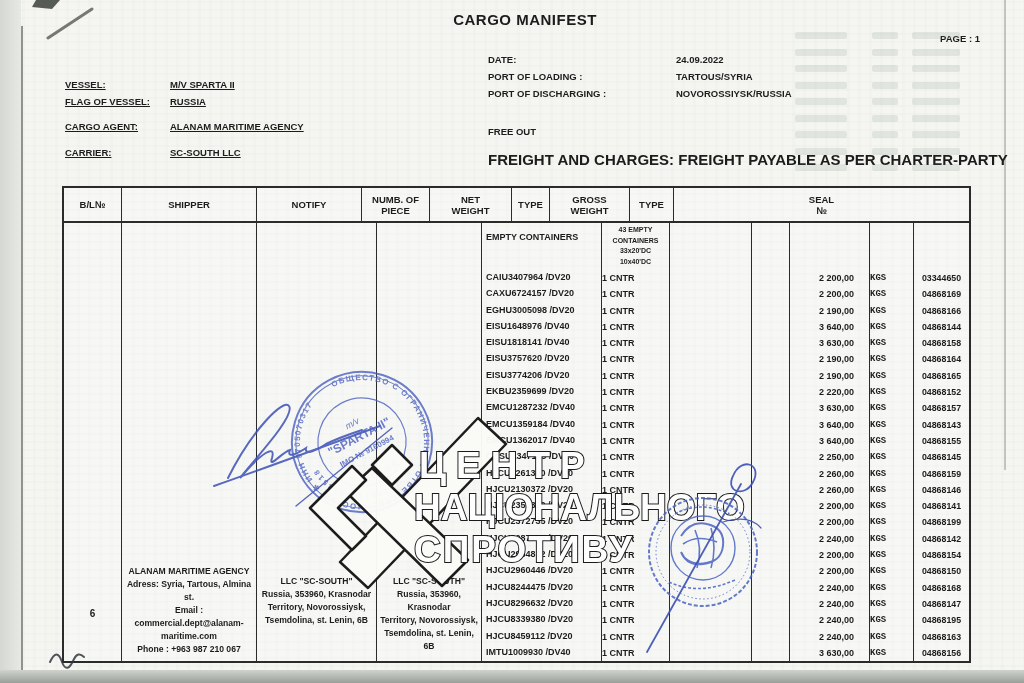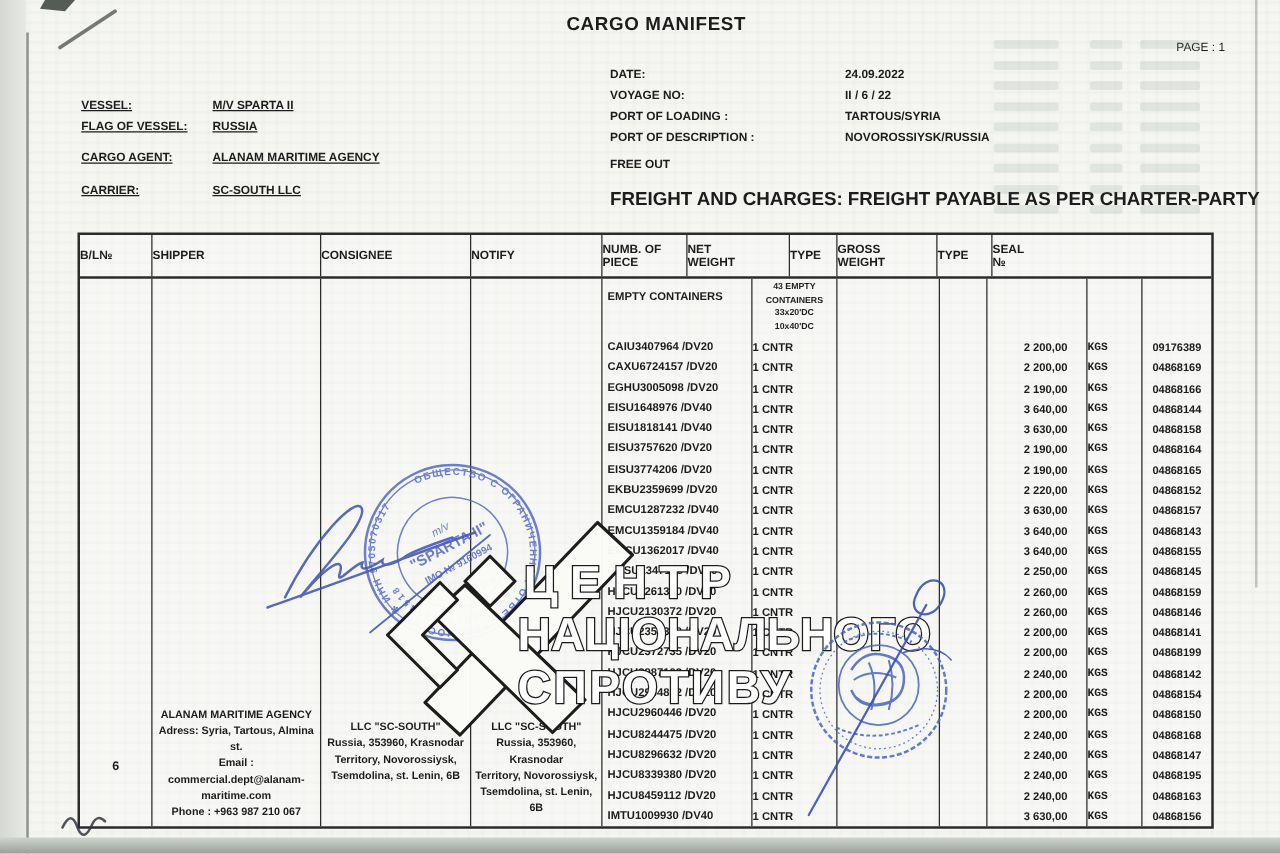--- a/index.html
+++ b/index.html
@@ -9,36 +9,36 @@
           repeating-linear-gradient(0deg, rgba(165,175,165,.05) 0 2px, transparent 2px 8px),
           repeating-linear-gradient(90deg, rgba(165,175,165,.045) 0 3px, transparent 3px 11px);}
   .abs{position:absolute;}
   
   .edge-left{left:0;top:0;width:21px;height:683px;background:linear-gradient(90deg,#d4d7d2,#e7e9e4);}
   .edge-line-left{left:21px;top:26px;width:2px;height:657px;background:#6d716c;opacity:.75;}
   .edge-bottom{left:0;top:670px;width:1024px;height:13px;background:linear-gradient(180deg,#cfd3cd,#9aa099);}
   .edge-line-right{left:1004px;top:0;width:2px;height:470px;background:#8d928c;opacity:.5;}
   
   .title{left:400px;top:11px;width:250px;text-align:center;font-size:15px;font-weight:bold;letter-spacing:.5px;}
-  .page-num{left:900px;top:33px;width:80px;font-size:9.5px;font-weight:normal;text-align:right;}
+  .page-num{left:900px;top:33px;width:80px;font-size:9.5px;font-weight:bold;text-align:right;}
   .hdr{font-size:9.5px;font-weight:bold;}
   .hdr-row{display:flex;line-height:17px;}
   .hdr-left{left:65px;top:76px;width:400px;text-decoration:underline;}
   .hdr-left .lab{width:105px;}
   .hdr-left .gap1{margin-top:8px;}
   .hdr-left .gap2{margin-top:9px;}
   .hdr-right{left:488px;top:51px;width:480px;}
   .hdr-right .lab{width:188px;}
   .free-out{left:488px;top:126px;font-size:9.5px;font-weight:bold;}
   .freight{left:488px;top:151px;font-size:15px;font-weight:bold;}
   
   .tbl{left:62px;top:186px;width:909px;height:477px;border:2px solid #2b2b2b;box-sizing:border-box;background:rgba(255,255,255,.25);}
   .thead{display:flex;height:35px;border-bottom:2px solid #2b2b2b;box-sizing:border-box;}
   .th{border-right:1px solid #2b2b2b;box-sizing:border-box;display:flex;flex-direction:column;
-      align-items:flex-start;justify-content:center;font-size:9.5px;font-weight:bold;text-align:center;line-height:11px;}
+      align-items:center;justify-content:center;font-size:9.5px;font-weight:bold;text-align:center;line-height:11px;}
   .th:last-child,.col:last-child{border-right:none;}
   .tbody{display:flex;height:438px;}
   .col{border-right:1px solid #2b2b2b;box-sizing:border-box;position:relative;overflow:hidden;}
   .w0{width:58px}.w1{width:135px}.w2{width:120px}.w3{width:105px}.w4{width:120px}
   .w5{width:68px}.w6{width:82px}.w7{width:38px}.w8{width:80px}.w9{width:44px}.w10{flex:1}
   .line{height:16.3px;line-height:16.3px;font-size:9px;font-weight:600;white-space:nowrap;}
   .desc-title{margin:9px 0 0 4px;font-size:9px;font-weight:bold;}
   #descLines{margin-top:27px;}
   #descLines .line{padding-left:4px;}
   .pieces-summary{margin-top:2px;text-align:center;font-size:7px;font-weight:bold;line-height:10.5px;}
@@ -92,29 +92,25 @@
         <span class="lab">CARRIER:</span>
         <span class="val">SC-SOUTH LLC</span>
       </div>
     </div>
   <div class="abs hdr hdr-right" id="hdrRight">
       <div class="hdr-row">
         <span class="lab">DATE:</span>
         <span class="val">24.09.2022</span>
       </div>
       <div class="hdr-row">
-        <span class="lab">VOYAGE NO:</span>
-        <span class="val">II / 6 / 22</span>
-      </div>
-      <div class="hdr-row">
         <span class="lab">PORT OF LOADING :</span>
         <span class="val">TARTOUS/SYRIA</span>
       </div>
       <div class="hdr-row">
-        <span class="lab">PORT OF DESCRIPTION :</span>
+        <span class="lab">PORT OF DISCHARGING :</span>
         <span class="val">NOVOROSSIYSK/RUSSIA</span>
       </div>
     </div>
   <div class="abs free-out">FREE OUT</div>
   <div class="abs freight">FREIGHT AND CHARGES: FREIGHT PAYABLE AS PER CHARTER-PARTY</div>
 
   <div id="ghostBlock">
       <div class="ghost abs" style="left: 795px; top: 32px; width: 52px;"></div>
       <div class="ghost abs" style="left: 872px; top: 32px; width: 26px;"></div>
       <div class="ghost abs" style="left: 912px; top: 32px; width: 48px;"></div>
@@ -145,23 +141,20 @@
     </div>
 
   <div class="abs tbl">
     <div class="thead" id="thead">
         <div class="th w0">
           <div>B/L№</div>
         </div>
         <div class="th w1">
           <div>SHIPPER</div>
         </div>
-        <div class="th w2">
-          <div>CONSIGNEE</div>
-        </div>
         <div class="th w3">
           <div>NOTIFY</div>
         </div>
         <div class="th w5">
           <div>NUMB. OF</div>
           <div>PIECE</div>
         </div>
         <div class="th w6">
           <div>NET</div>
           <div>WEIGHT</div>
@@ -329,21 +322,21 @@
             <div class="line">KGS</div>
             <div class="line">KGS</div>
             <div class="line">KGS</div>
             <div class="line">KGS</div>
             <div class="line">KGS</div>
           </div>
       </div>
       <div class="col w10">
         <div class="spacer"></div>
           <div id="sealLines">
-            <div class="line">09176389</div>
+            <div class="line">03344650</div>
             <div class="line">04868169</div>
             <div class="line">04868166</div>
             <div class="line">04868144</div>
             <div class="line">04868158</div>
             <div class="line">04868164</div>
             <div class="line">04868165</div>
             <div class="line">04868152</div>
             <div class="line">04868157</div>
             <div class="line">04868143</div>
             <div class="line">04868155</div>

